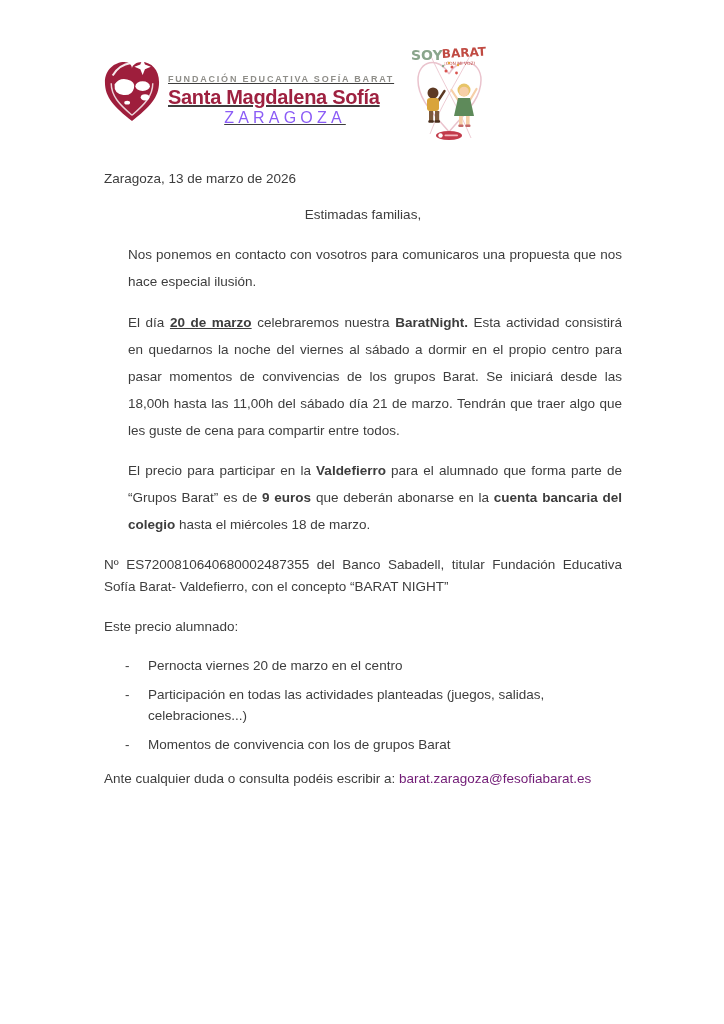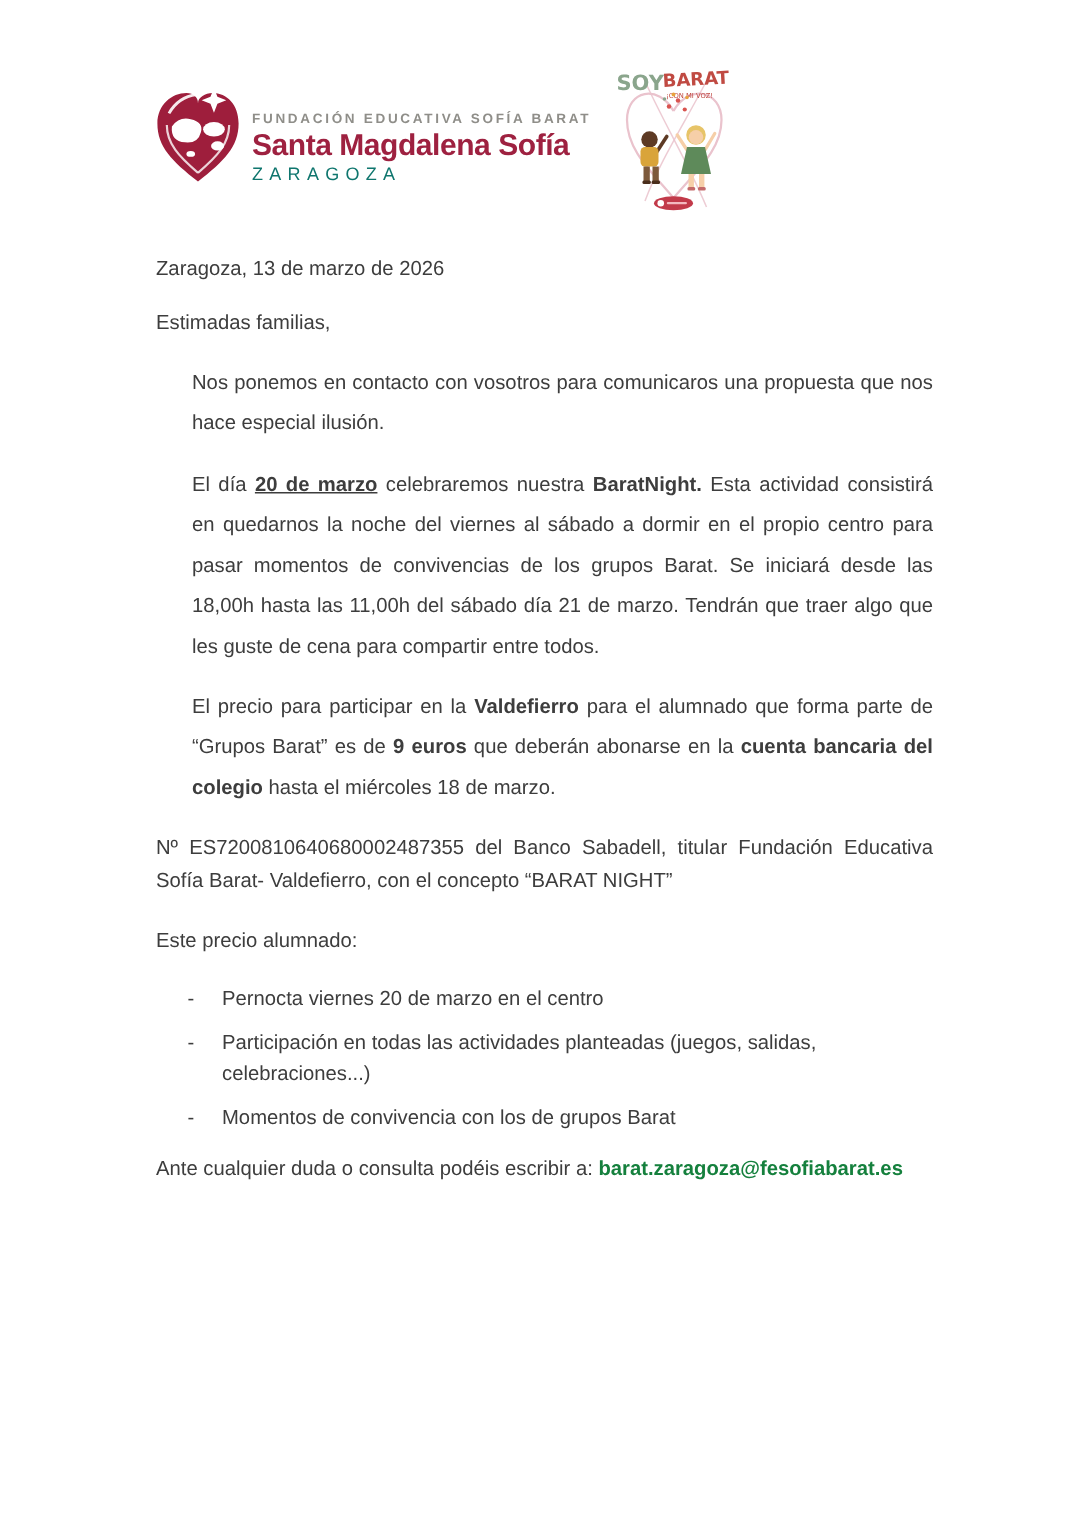--- a/index.html
+++ b/index.html
@@ -7,50 +7,50 @@
     position:relative; width:724px; height:1024px; margin:0 auto;
     background:#ffffff; overflow:hidden;
     font-family:"Liberation Sans", sans-serif;
     color:#3d3d3d;
     -webkit-font-smoothing:antialiased;
   }
 
   
   .header-left { position:absolute; left:103px; top:57px; display:flex; align-items:flex-start; }
   .logo-heart { width:58px; height:70px; flex:0 0 auto; }
-  .header-text { margin:17px 0 0 7px; width:234px; }
+  .header-text { margin:17px 0 0 7px; width:234px;text-decoration:underline; }
   .foundation-caps {
     font-size:9px; letter-spacing:1.8px; color:#8f8e89; font-weight:bold;
     white-space:nowrap;
   }
   .school-name {
     font-size:20px; font-weight:bold; color:#9e2140; letter-spacing:-0.3px;
     line-height:1.1; margin-top:2px; white-space:nowrap;
   }
   .school-city {
-    font-size:12px; letter-spacing:4.2px; color:#0f766e; text-align:left;
+    font-size:16px; letter-spacing:4.2px; color:#8b5cf6; text-align:center;
     margin-top:1px;
   }
   .badge { position:absolute; left:406px; top:41px; width:88px; height:102px; }
 
   
   .content { position:absolute; left:104px; top:0; width:518px; font-size:13.5px; }
   .date-line   { margin-top:169px; line-height:20px; text-align:left; }
-  .salutation  { margin-top:16px; line-height:20px; }
+  .salutation  { margin-top:16px; line-height:20px;text-align:center; }
   .p-just      { margin-top:16px; line-height:27px; text-align:justify;margin-left:24px; }
   .p-just + .p-just { margin-top:10px; }
   .p-tight     { margin-top:16px; line-height:21.5px; text-align:justify; }
   .includes    { margin-top:20px; line-height:20px; }
   .bullets     { margin-top:18px; }
   .bullet-row  { display:flex; padding-left:21px; line-height:21px; }
   .bullet-row + .bullet-row { margin-top:8px; }
   .bullet-marker { width:23px; flex:0 0 auto; }
   .bullet-text { max-width:424px; }
   .closing     { margin-top:14px; line-height:20px; }
-  .email-link  { color:#15803d; text-decoration:none; cursor:pointer;font-weight:bold; }
+  .email-link  { color:#701a75; text-decoration:none; cursor:pointer; }
 </style>
 </head>
 <body>
 
 <div class="page">
 
   <div class="header-left">
     <svg class="logo-heart" viewBox="0 0 60 72" aria-hidden="true">
       <path d="M30 66 C 12 52 2 42 2 26 C 2 13 12 5 22 5 C 27 5 30 8 30 12 C 30 8 35 5 40 5 C 50 5 58 13 58 26 C 58 42 48 52 30 66 Z" fill="#9e1e3c"></path>
       <path d="M10 19 A 26 26 0 0 1 29 6" stroke="#ffffff" stroke-width="2" fill="none" opacity="0.9"></path>

